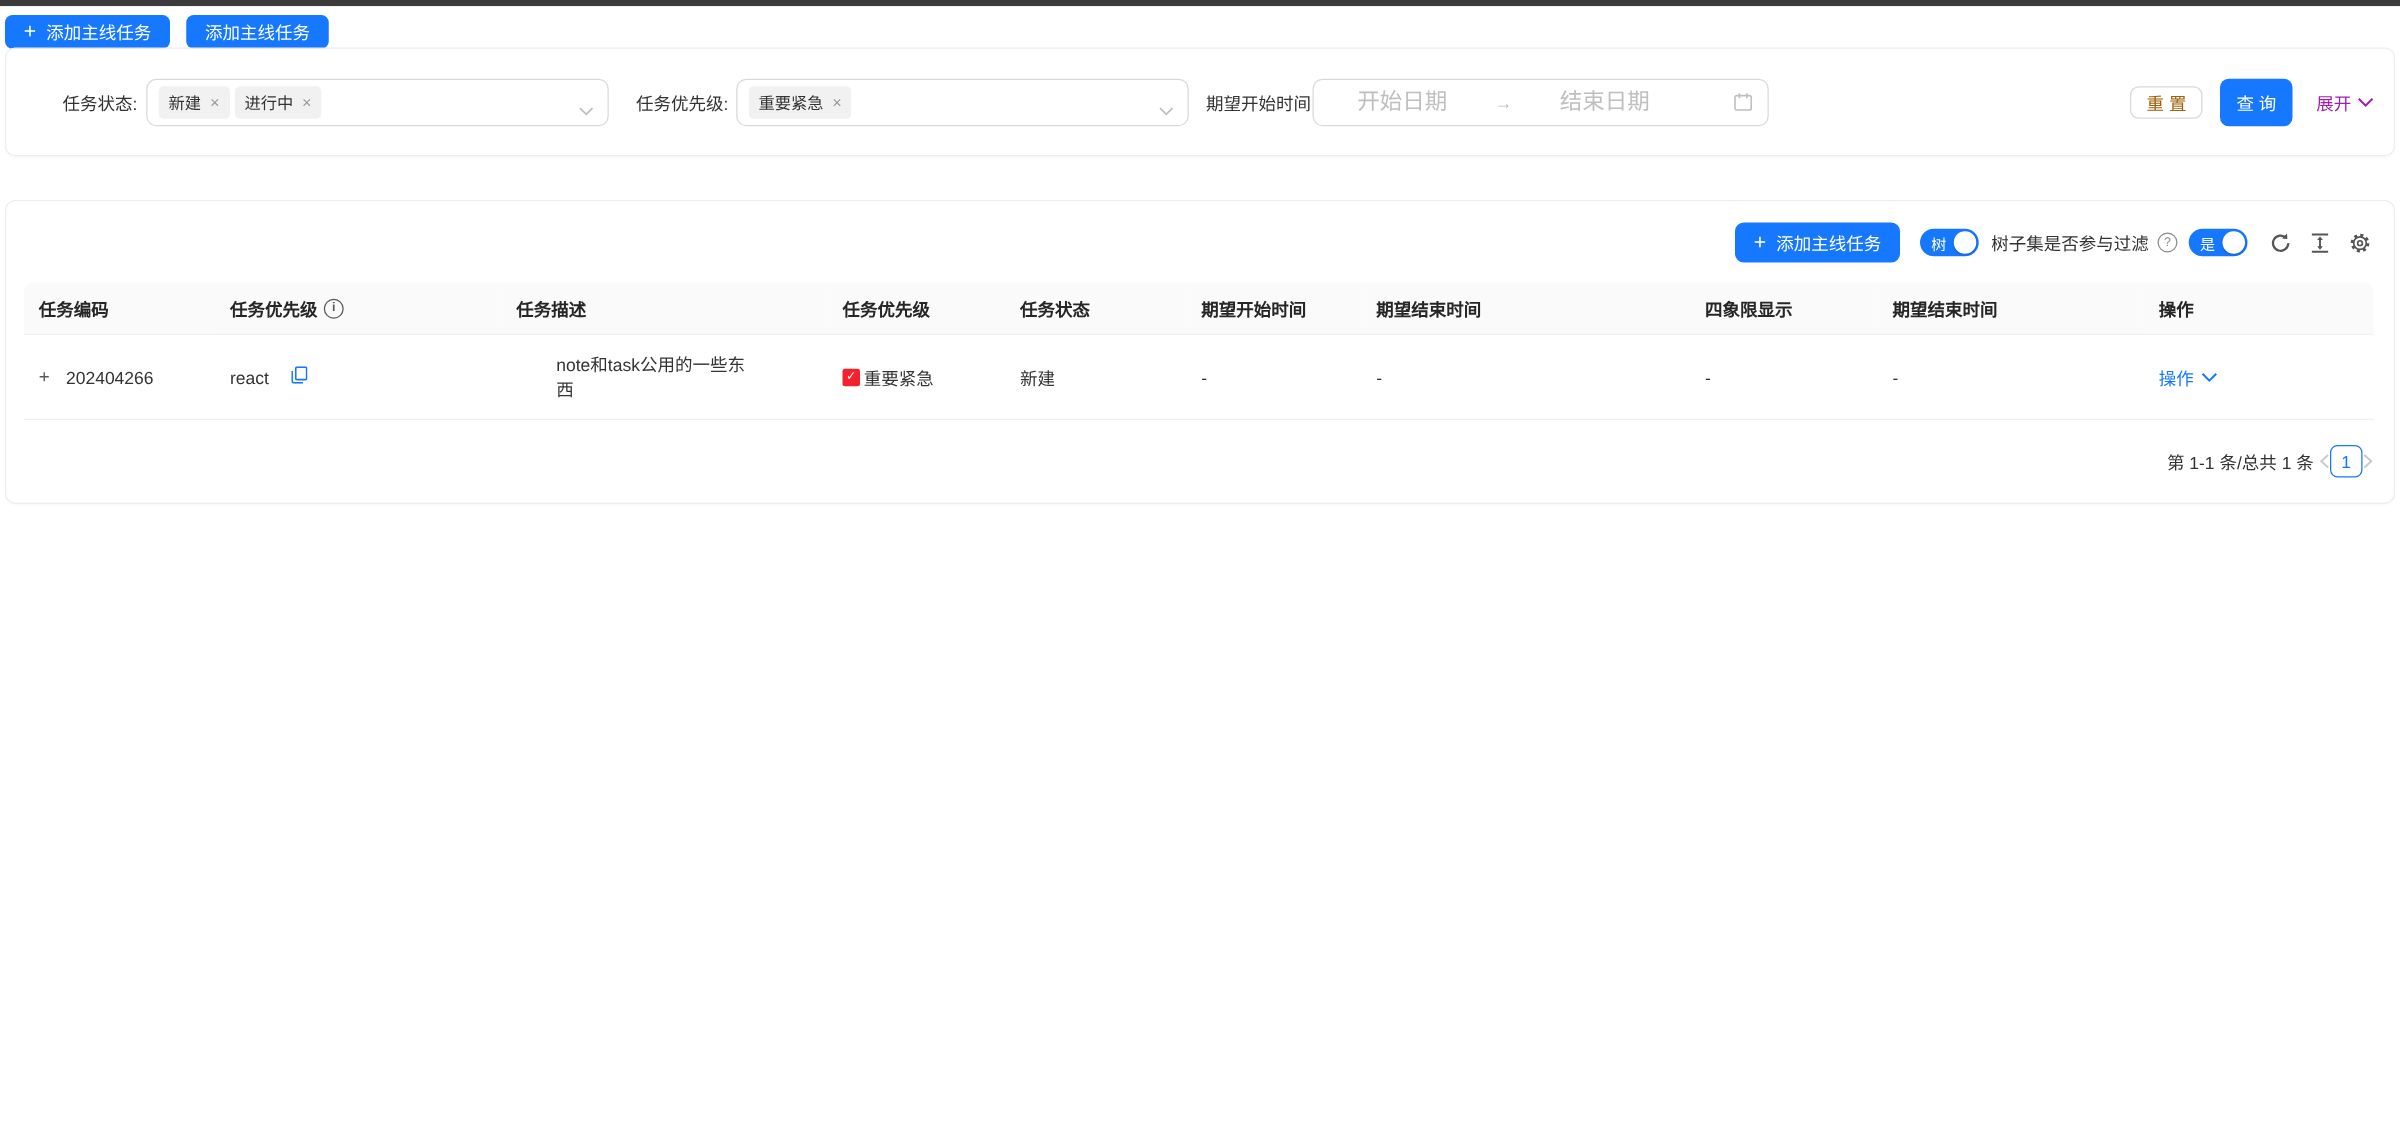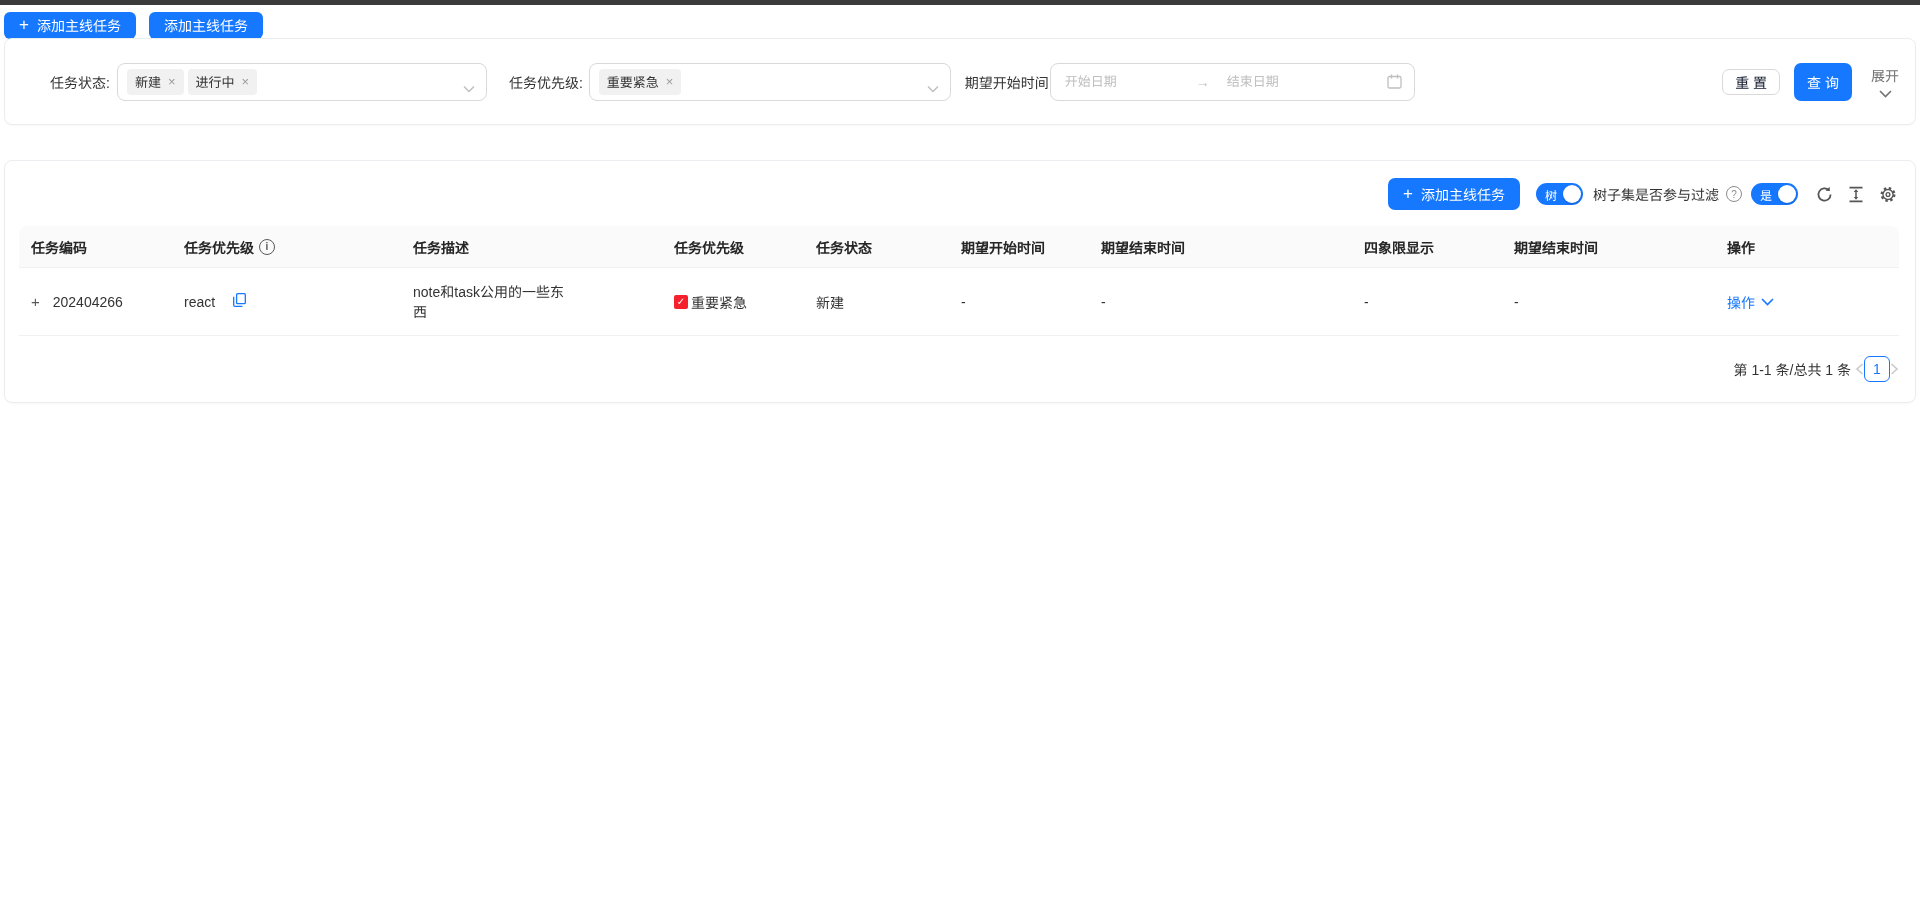--- a/index.html
+++ b/index.html
@@ -29,32 +29,32 @@
   .sel-status   { width:370px; margin-left:7px; }
   .sel-priority { width:362px; margin-left:6px; }
   .select .chev { position:absolute; right:11px; top:16px; color:#bfbfbf; }
   .tag { background:#f1f1f1; border-radius:4px; height:26px; display:inline-flex; align-items:center;
     gap:7px; padding:0 8px; margin-left:4px; font-size:13px; color:#333; }
   .tag .x { color:#9b9b9b; cursor:pointer; font-size:13px; line-height:1; }
   .lbl-priority { margin-left:22px; }
   .lbl-date { margin-left:14px; }
   .daterange { width:365px; height:38px; border:1px solid #d9d9d9; border-radius:8px;
     display:flex; align-items:center; padding:0 12px; margin-left:1px; background:#fff; }
-  .daterange input { border:none; outline:none; width:118px; font-size:13px; font-family:inherit;
-    color:#333; background:transparent; }
+  .daterange input { border:none; outline:none; width:118px; font-size:18px; font-family:inherit;
+    color:#333; background:transparent;text-align:center; }
   .daterange input::placeholder { color:#bfbfbf; }
   .range-arrow { color:#bfbfbf; width:44px; text-align:center; flex:0 0 auto; }
   .cal { margin-left:auto; color:#bfbfbf; display:flex; }
   .f-spacer { flex:1; }
   .btn-reset { height:26px; background:#fff; border:1px solid #d9d9d9; border-radius:7px;
-    padding:0 12px; color:#0f172a; }
+    padding:0 12px; color:#a16207; }
   .btn-query { height:38px; background:#1677ff; border:none; border-radius:7px;
     padding:0 13px; color:#fff; margin-left:14px; }
-  .link-expand { color:#737373; display:inline-flex; align-items:center; gap:5px;
-    margin-left:19px; cursor:pointer;flex-direction:column; }
+  .link-expand { color:#a21caf; display:inline-flex; align-items:center; gap:5px;
+    margin-left:19px; cursor:pointer; }
 
   .toolbar { position:absolute; top:17px; right:18px; height:32px; display:flex; align-items:center; }
   .tb-add { height:32px; border-radius:7px; margin-right:16px; }
   .switch { background:#1677ff; border-radius:11px; height:22px; position:relative;
     display:inline-flex; align-items:center; color:#fff; font-size:12px;
     padding:0 26px 0 9px; cursor:pointer; border:none; font-family:inherit; }
   .switch .knob { position:absolute; right:2px; top:2px; width:18px; height:18px;
     background:#fff; border-radius:50%; box-shadow:0 1px 2px rgba(0,0,0,.2); }
   .sw-tree { margin-right:10px; }
   .sw-yes  { margin-right:15px; }
@@ -70,21 +70,21 @@
     width:1880px; margin:65px 0 0 14px; }
   th { background:#fafafa; height:42px; padding:0 12px; text-align:left; font-weight:700;
     color:#262626; font-size:14px; border-bottom:1px solid #f0f0f0; white-space:nowrap; }
   th:first-child { border-top-left-radius:8px; }
   th:last-child  { border-top-right-radius:8px; }
   td { height:68px; padding:0 12px; border-bottom:1px solid #f0f0f0; color:#333; vertical-align:middle; }
   .cell-code { display:flex; align-items:center; gap:13px; }
   .expand-plus { color:#595959; font-size:15px; cursor:pointer; line-height:1; }
   .cell-name { display:flex; align-items:center; gap:18px; }
   .copy-ic { display:inline-flex; cursor:pointer; margin-top:-4px; }
-  .desc { max-width:158px; line-height:20px; word-break:break-all; }
+  .desc { max-width:158px; line-height:20px; word-break:break-all;margin-left:32px; }
   .cell-priority { display:flex; align-items:center; gap:3px; }
   .pri-badge { width:14px; height:14px; border-radius:2px; background:#f5222d; color:#fff;
     font-size:10px; display:inline-flex; align-items:center; justify-content:center; flex:0 0 auto; }
   .th-name { display:inline-flex; align-items:center; gap:5px; }
   .th-name .circle-ic { border-color:#595959; color:#595959; font-style:normal; }
   .action-link { color:#1677ff; display:inline-flex; align-items:center; gap:6px; cursor:pointer; }
 
   .pagination { position:absolute; top:193px; right:16px; height:30px;
     display:flex; align-items:center; gap:0; }
   .pg-summary { color:#333; margin-right:4px; }

